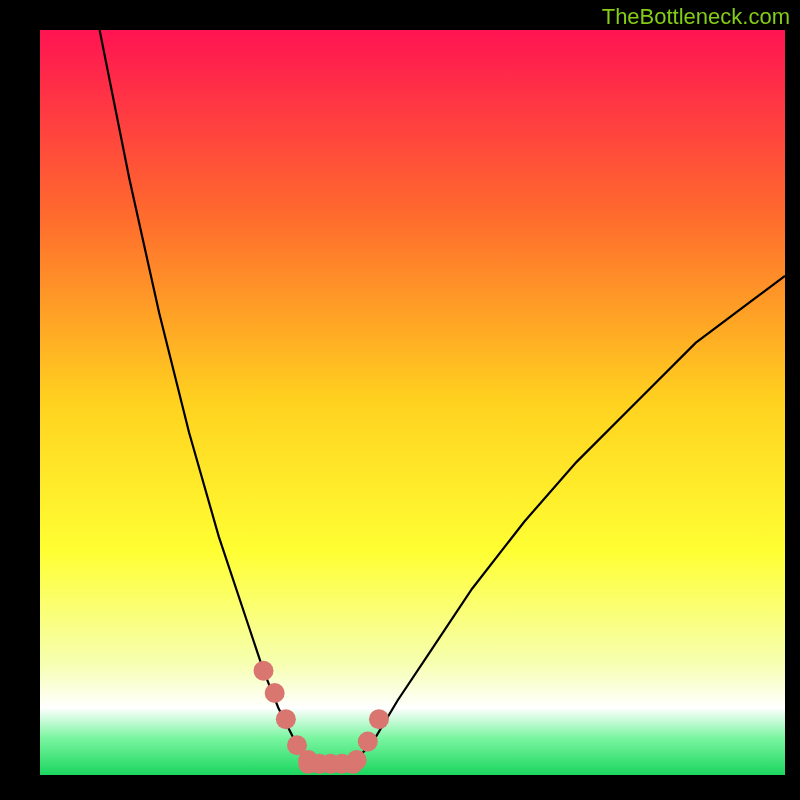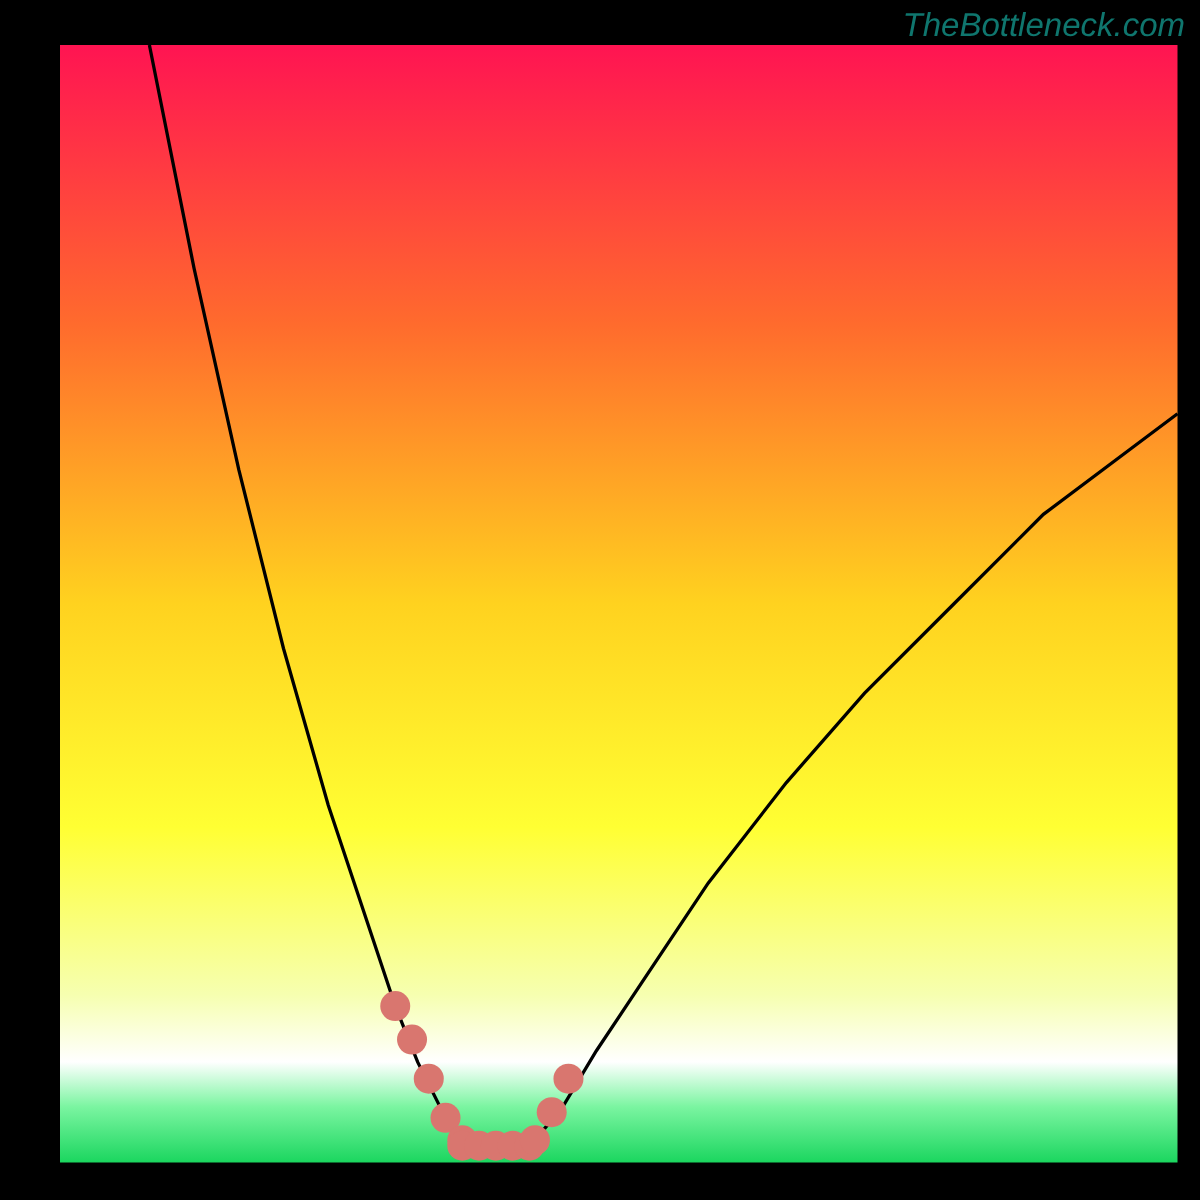--- a/index.html
+++ b/index.html
@@ -16,24 +16,23 @@
     width: 800px;
     height: 800px;
   }
   svg {
     display: block;
   }
   .watermark {
     position: absolute;
     top: 4px;
     right: 10px;
-    color: #0f766e;
+    color: #84cc16;
     font-size: 22px;
     font-family: Arial, sans-serif;
-    font-style: italic;
   }
 </style>
 </head>
 <body>
 
 <div class="canvas-wrap">
   <svg id="chart-svg" width="800" height="800">
     <defs>
       <linearGradient id="bg-grad" x1="0" y1="0" x2="0" y2="1">
           <stop offset="0%" stop-color="#ff1452"></stop>

